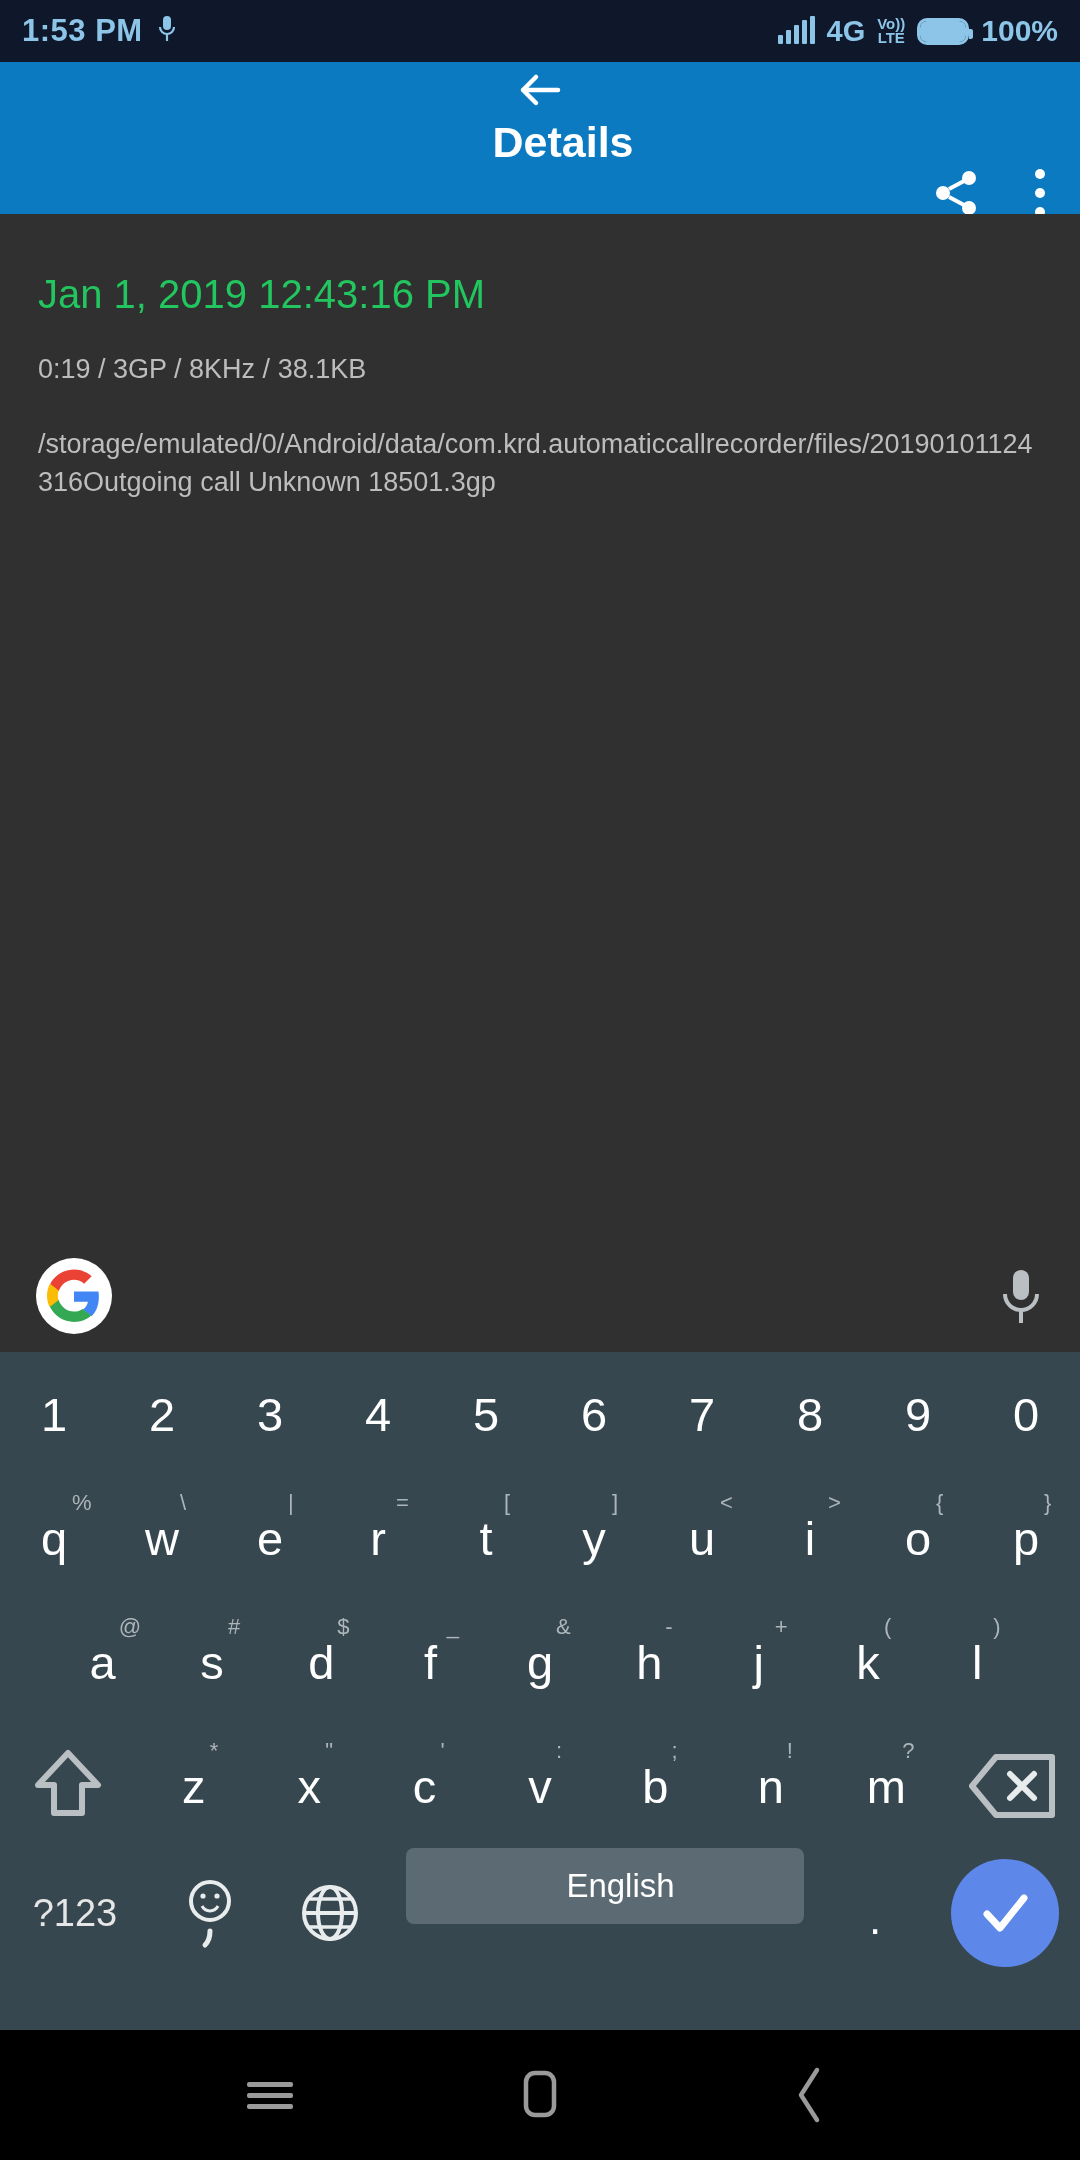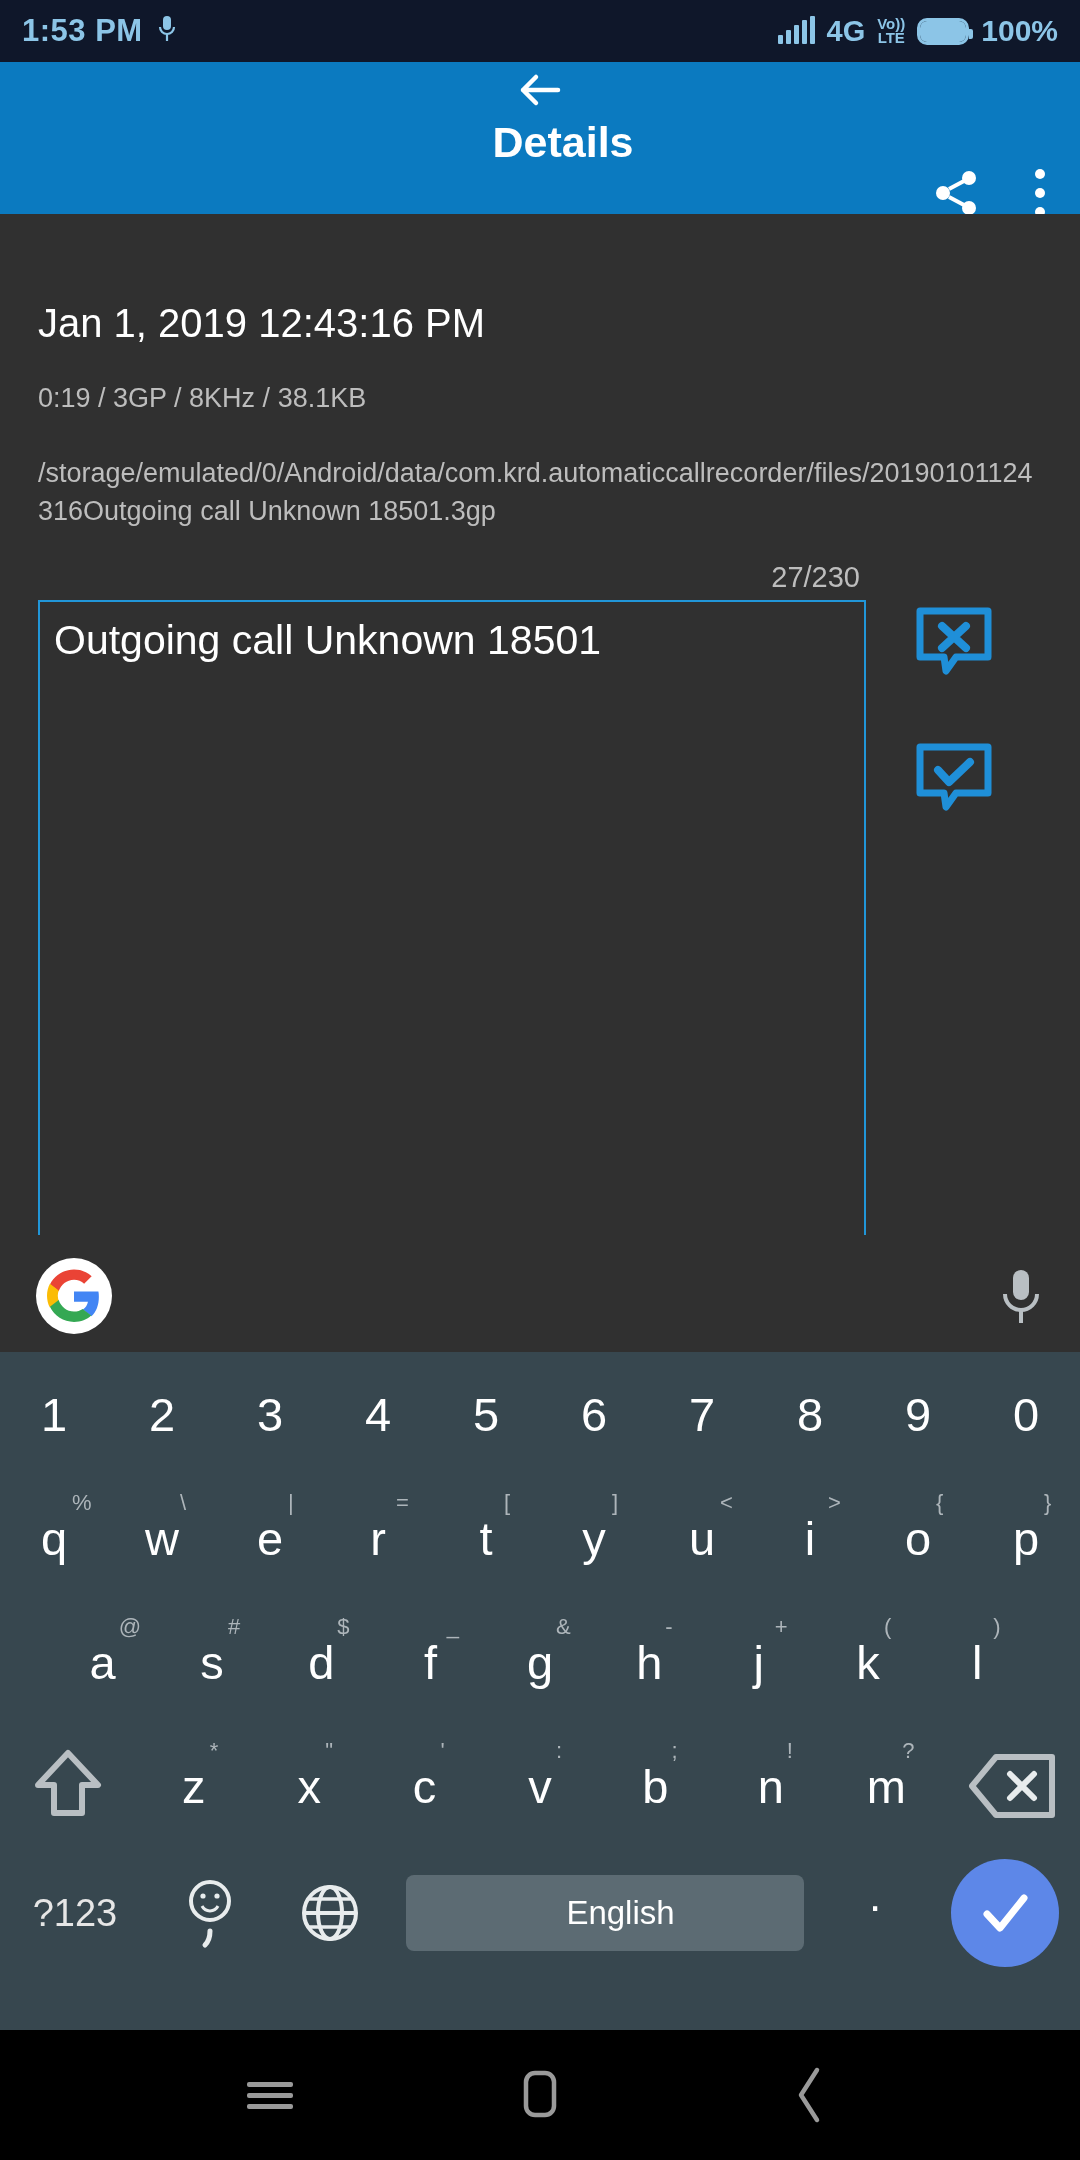--- a/index.html
+++ b/index.html
@@ -43,21 +43,21 @@
   }
   #back-arrow{width:56px;height:56px;position:relative;cursor:pointer;}
   #app-title{font-size:43px;font-weight:bold;margin-left:46px;color:#fff;}
   #app-actions{margin-left:auto;display:flex;align-items:center;gap:52px;}
   #share-btn{width:52px;height:52px;cursor:pointer;}
   #overflow-btn{width:12px;display:flex;flex-direction:column;gap:9px;align-items:center;cursor:pointer;}
   #overflow-btn i{width:10px;height:10px;border-radius:50%;background:#fff;display:block}
 
   
   #content{ background:#303030; padding:0 38px; height:999px; position:relative;}
-  #rec-date{ color:#ffffff; font-size:40px; padding-top:87px; }
+  #rec-date{ color:#22c55e; font-size:40px; padding-top:58px; }
   #rec-meta{ color:#bdbdbd; font-size:27px; padding-top:37px; }
   #rec-path{ color:#bdbdbd; font-size:27px; padding-top:40px; line-height:1.42; word-break:break-all;}
 
   #note-row{ display:flex; padding-top:30px; }
   #note-col{ width:828px; }
   #char-counter{ text-align:right; color:#bdbdbd; font-size:29px; padding-right:6px; padding-bottom:6px;}
   #note-field{
     height:635px; border:2px solid #2196d8; background:transparent;
     border-bottom:none; padding:16px 14px 0 14px;
   }
@@ -77,21 +77,21 @@
     color:#fff; font-size:47px; cursor:pointer; user-select:none;
   }
   .key .sup{
     position:absolute; top:14px; left:50%; margin-left:16px;
     font-size:22px; color:#adb5ba;
   }
   .krow.letters1 .key .sup{ margin-left:18px; }
   #row-letters2{ padding:0 48px; }
   #row-letters3 .key{ }
   .kspecial{ flex:0 0 136px; display:flex; align-items:center; justify-content:center; cursor:pointer;}
-  #row-bottom{ height:130px; display:flex; align-items:center; }
+  #row-bottom{ height:130px; display:flex; }
   #key-123{ flex:0 0 150px; color:#e6e6e6; font-size:38px; display:flex;align-items:center;justify-content:center;cursor:pointer;}
   #key-emoji{ flex:0 0 120px; display:flex;align-items:center;justify-content:center;cursor:pointer;position:relative;}
   #key-globe{ flex:0 0 120px; display:flex;align-items:center;justify-content:center;cursor:pointer;}
   #key-space{ flex:1; height:76px; margin:0 16px; background:#5c6b73; border-radius:8px;
               display:flex;align-items:center;justify-content:center;color:#fff;font-size:33px;cursor:pointer;padding-left:31px;}
   #key-period{ flex:0 0 110px; display:flex;align-items:flex-end;justify-content:center;padding-bottom:34px;color:#fff;font-size:44px;cursor:pointer;}
   #key-enter{ flex:0 0 150px; display:flex;align-items:center;justify-content:center;cursor:pointer;}
   #enter-circle{ width:108px;height:108px;border-radius:50%;background:#5d87e8;display:flex;align-items:center;justify-content:center;}
 
   
@@ -157,42 +157,20 @@
           <i></i>
         </span>
     </div>
   </div>
 
   <div id="content">
     <div id="rec-date">Jan 1, 2019 12:43:16 PM</div>
     <div id="rec-meta">0:19 / 3GP / 8KHz / 38.1KB</div>
     <div id="rec-path">/storage/emulated/0/Android/data/com.krd.automaticcallrecorder/files/20190101124316Outgoing call Unknown 18501.3gp</div>
 
-    <div id="note-row">
-      <div id="note-col">
-        <div id="char-counter">27/230</div>
-        <div id="note-field">
-          <div id="note-text">Outgoing call Unknown 18501</div>
-        </div>
-      </div>
-      <div id="note-actions">
-        <span class="bubble-btn">
-          <svg width="84" height="84" viewBox="0 0 84 84">
-            <path d="M8 8h68v46H44l-10 14-2-14H8z" fill="none" stroke="#1f8fd8" stroke-width="7" stroke-linejoin="round"></path>
-            <path d="M30 23l24 22M54 23L30 45" stroke="#1f8fd8" stroke-width="8" stroke-linecap="round"></path>
-          </svg>
-        </span>
-        <span class="bubble-btn">
-          <svg width="84" height="84" viewBox="0 0 84 84">
-            <path d="M8 8h68v46H44l-10 14-2-14H8z" fill="none" stroke="#1f8fd8" stroke-width="7" stroke-linejoin="round"></path>
-            <path d="M26 31l11 12 21-20" stroke="#1f8fd8" stroke-width="8" fill="none" stroke-linecap="round" stroke-linejoin="round"></path>
-          </svg>
-        </span>
-      </div>
-    </div>
   </div>
 
   <div id="keyboard">
 
     <div id="suggestion-strip">
       <span id="google-logo">
         <svg width="54" height="54" viewBox="0 0 48 48">
           <path fill="#EA4335" d="M24 9.5c3.5 0 6.6 1.2 9 3.6l6.7-6.7C35.6 2.6 30.2.5 24 .5 14.6.5 6.5 5.9 2.6 13.7l7.8 6.1C12.3 13.9 17.6 9.5 24 9.5z"></path>
           <path fill="#4285F4" d="M46.1 24.6c0-1.6-.1-3.1-.4-4.6H24v9.1h12.4c-.5 2.9-2.1 5.3-4.5 7l7.6 5.9c4.4-4.1 6.6-10.1 6.6-17.4z"></path>
           <path fill="#FBBC05" d="M10.4 28.2c-.5-1.4-.8-2.9-.8-4.5s.3-3.1.8-4.5l-7.8-6.1C.9 16.3 0 20 0 23.7s.9 7.4 2.6 10.6l7.8-6.1z"></path>

